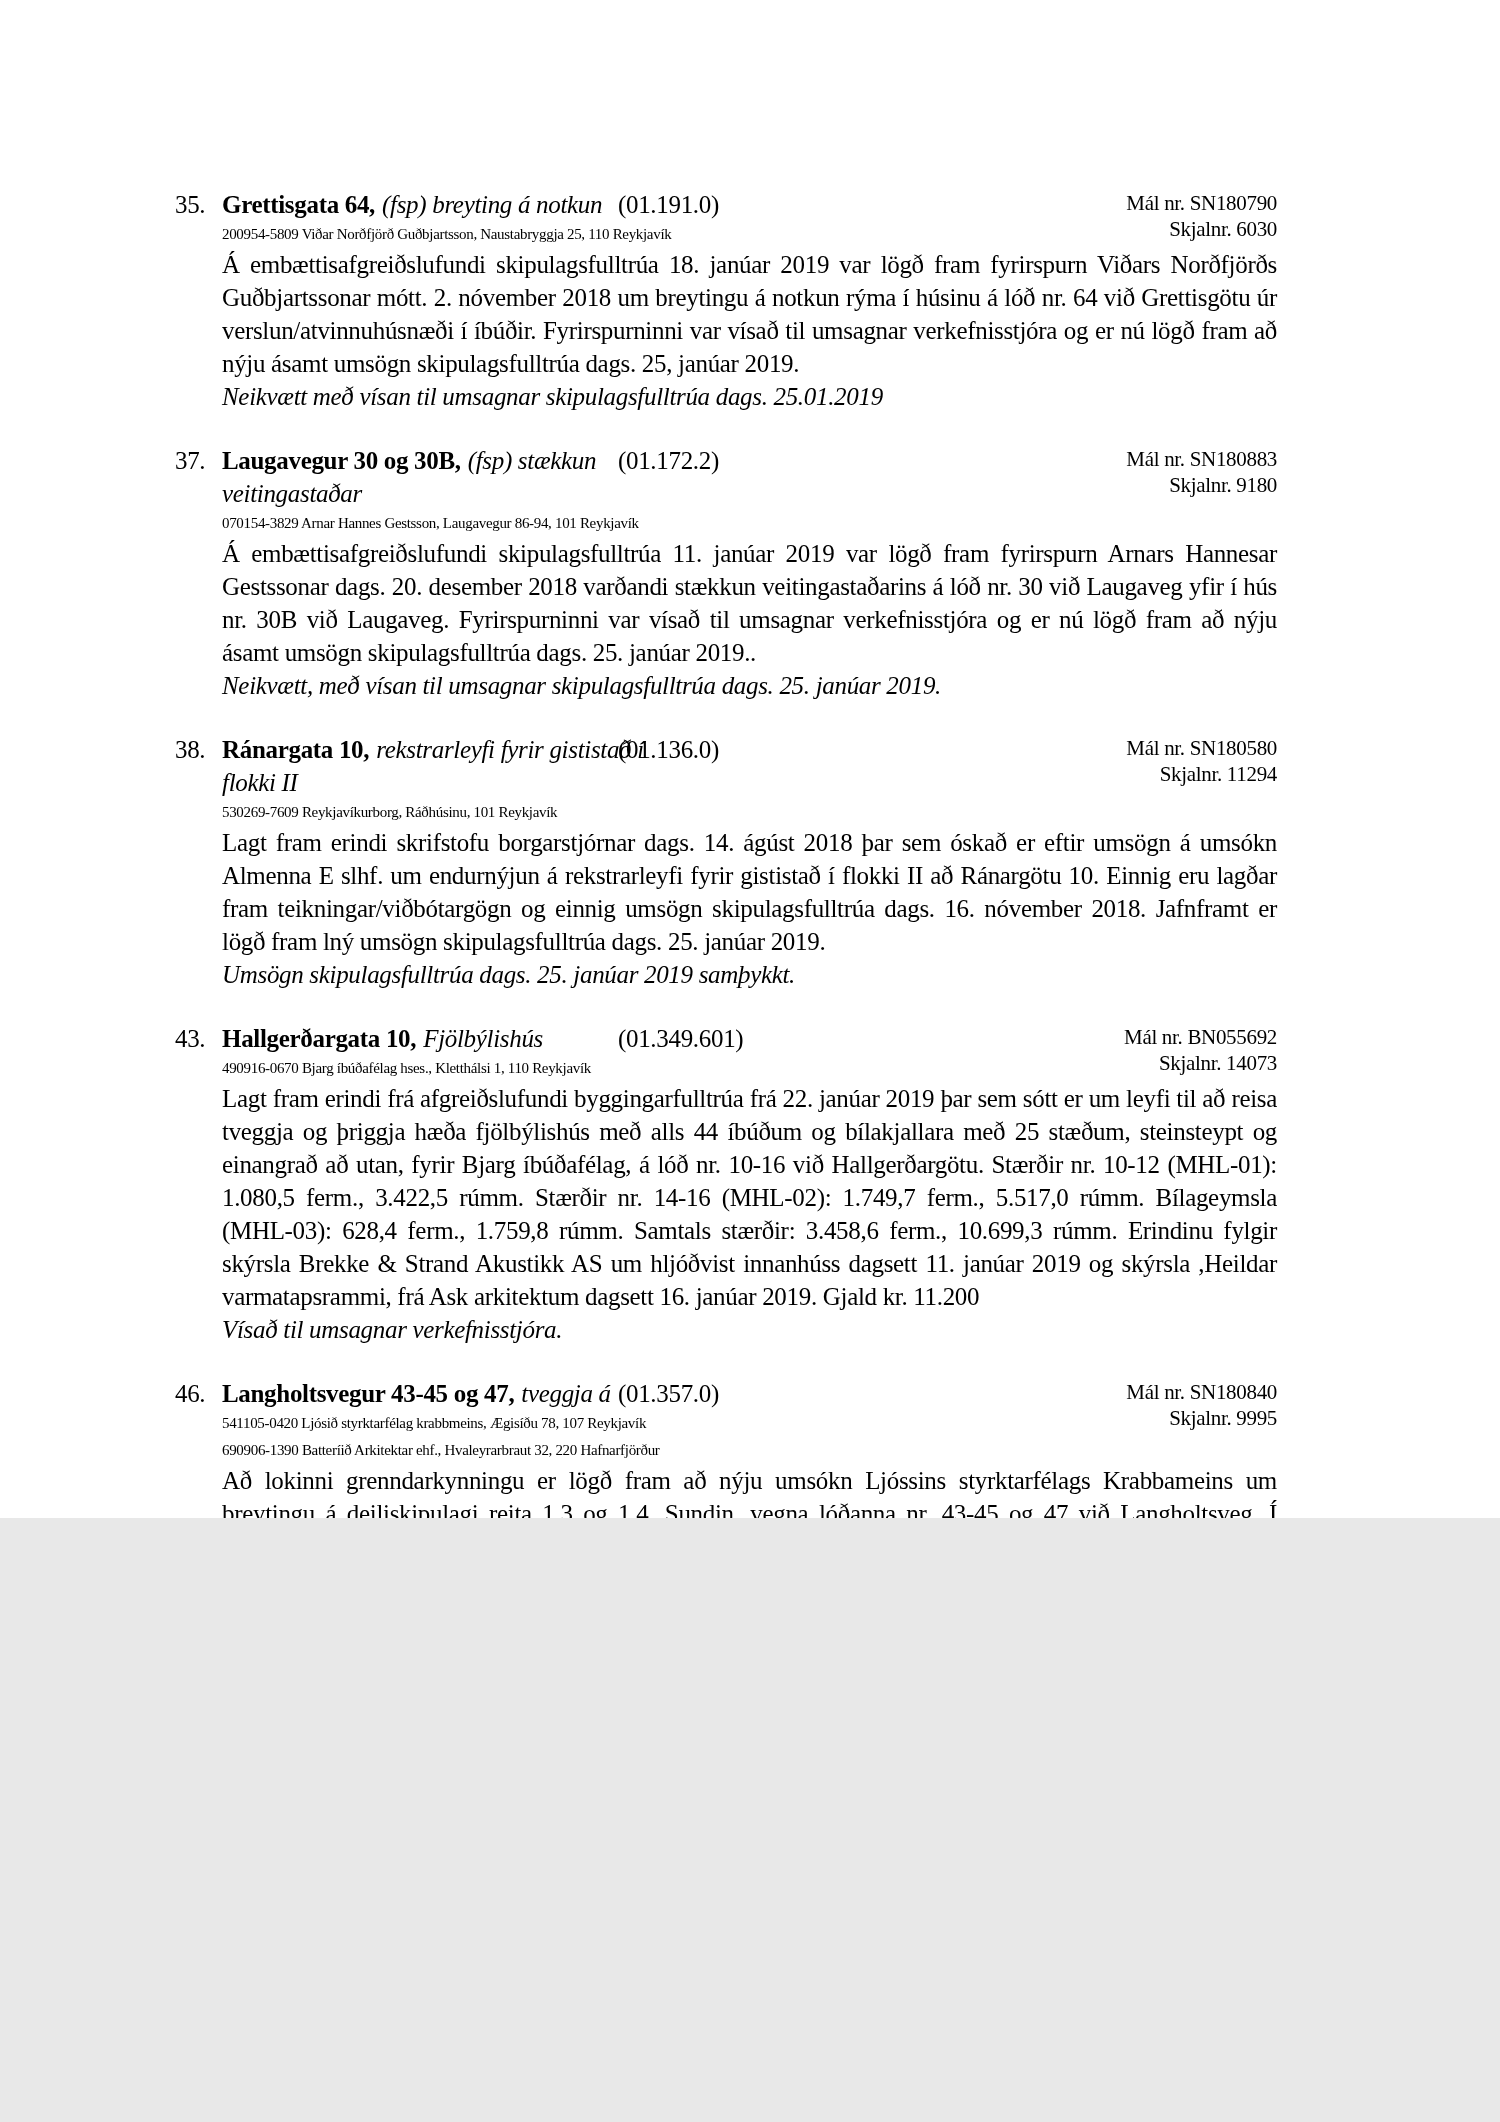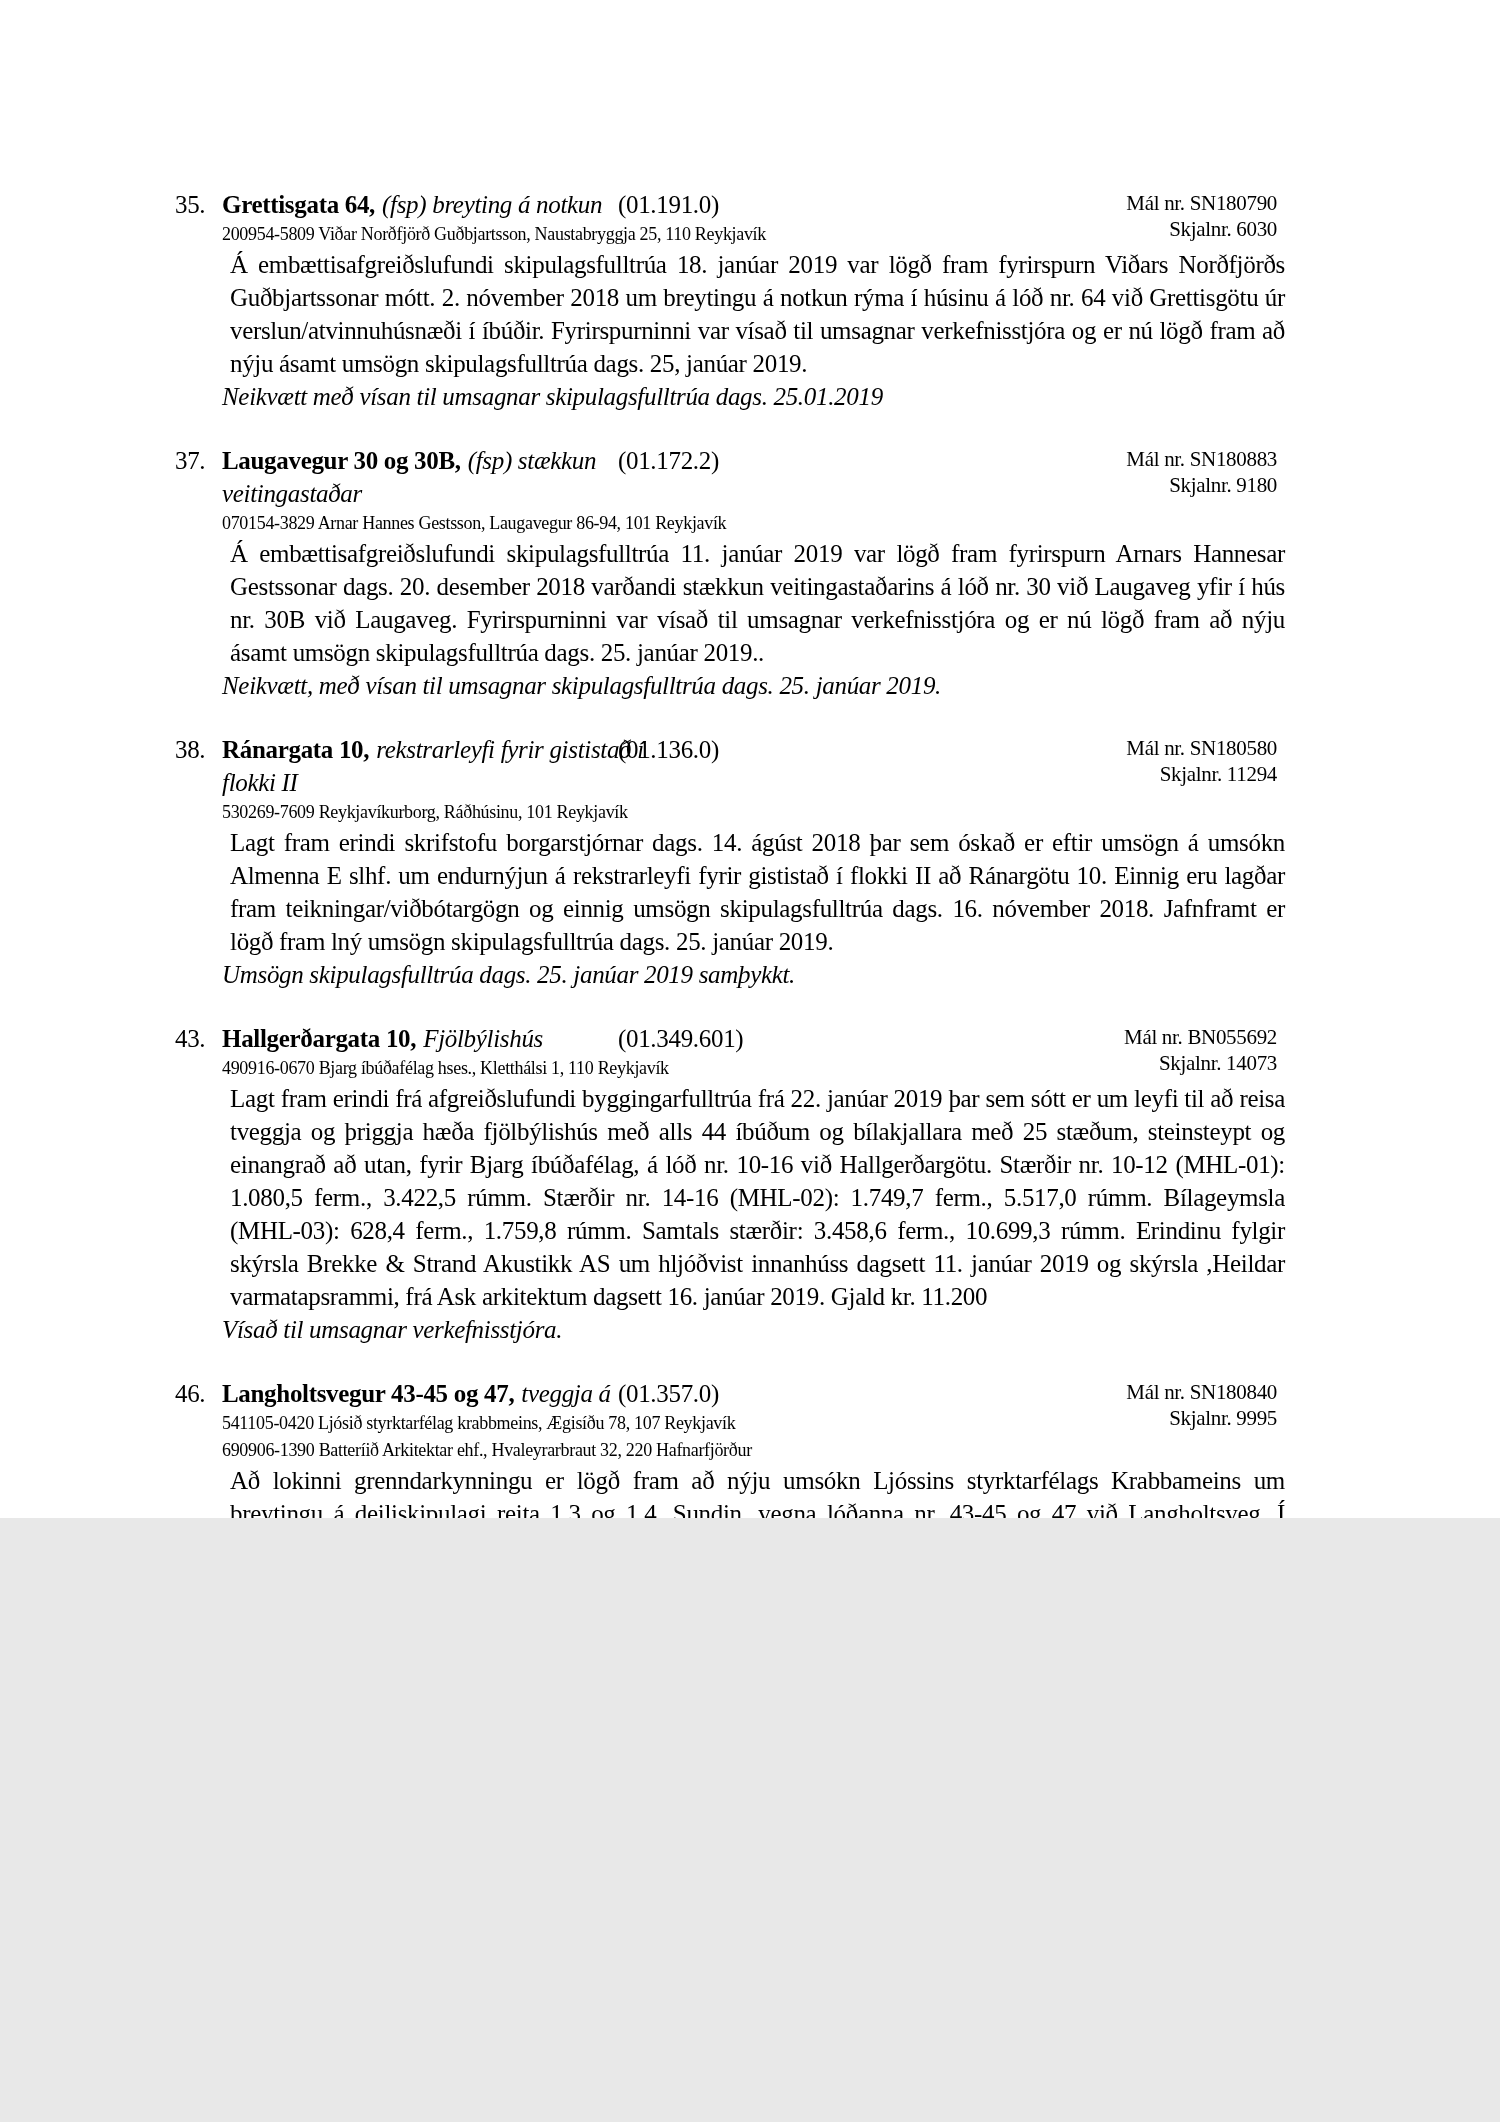--- a/index.html
+++ b/index.html
@@ -15,22 +15,22 @@
   }
   .content { position:absolute; left:175px; top:188px; width:1102px; }
   .item { position:relative; padding-left:47px; margin-bottom:31px; }
   .item-num { position:absolute; left:0; top:0; font-size:25px; line-height:33px; }
   .head-line1 { white-space:nowrap; font-size:25px; line-height:33px; }
   .t-bold { font-weight:bold; margin-right:7px; }
   .t-italic { font-style:italic; }
   .head-line2 { font-style:italic; font-size:25px; line-height:33px; }
   .code { position:absolute; left:443px; top:0; font-size:25px; line-height:33px; }
   .refs { position:absolute; right:0; top:2px; text-align:right; font-size:21px; line-height:26px; }
-  .party { font-size:18px; line-height:27px; }
-  .body-text { width:1055px; text-align:justify; font-size:25px; line-height:33px;margin-left:8px; }
+  .party { font-size:15px; line-height:27px; }
+  .body-text { width:1055px; text-align:justify; font-size:25px; line-height:33px; }
   .conclusion { width:1055px; font-style:italic; font-size:25px; line-height:33px; }
   .page-number {
     position:absolute; top:1958px; right:223px;
     font-family:"Liberation Sans","DejaVu Sans",sans-serif;
     font-size:27px; letter-spacing:0;
   }
 </style>
 </head>
 <body>
 

